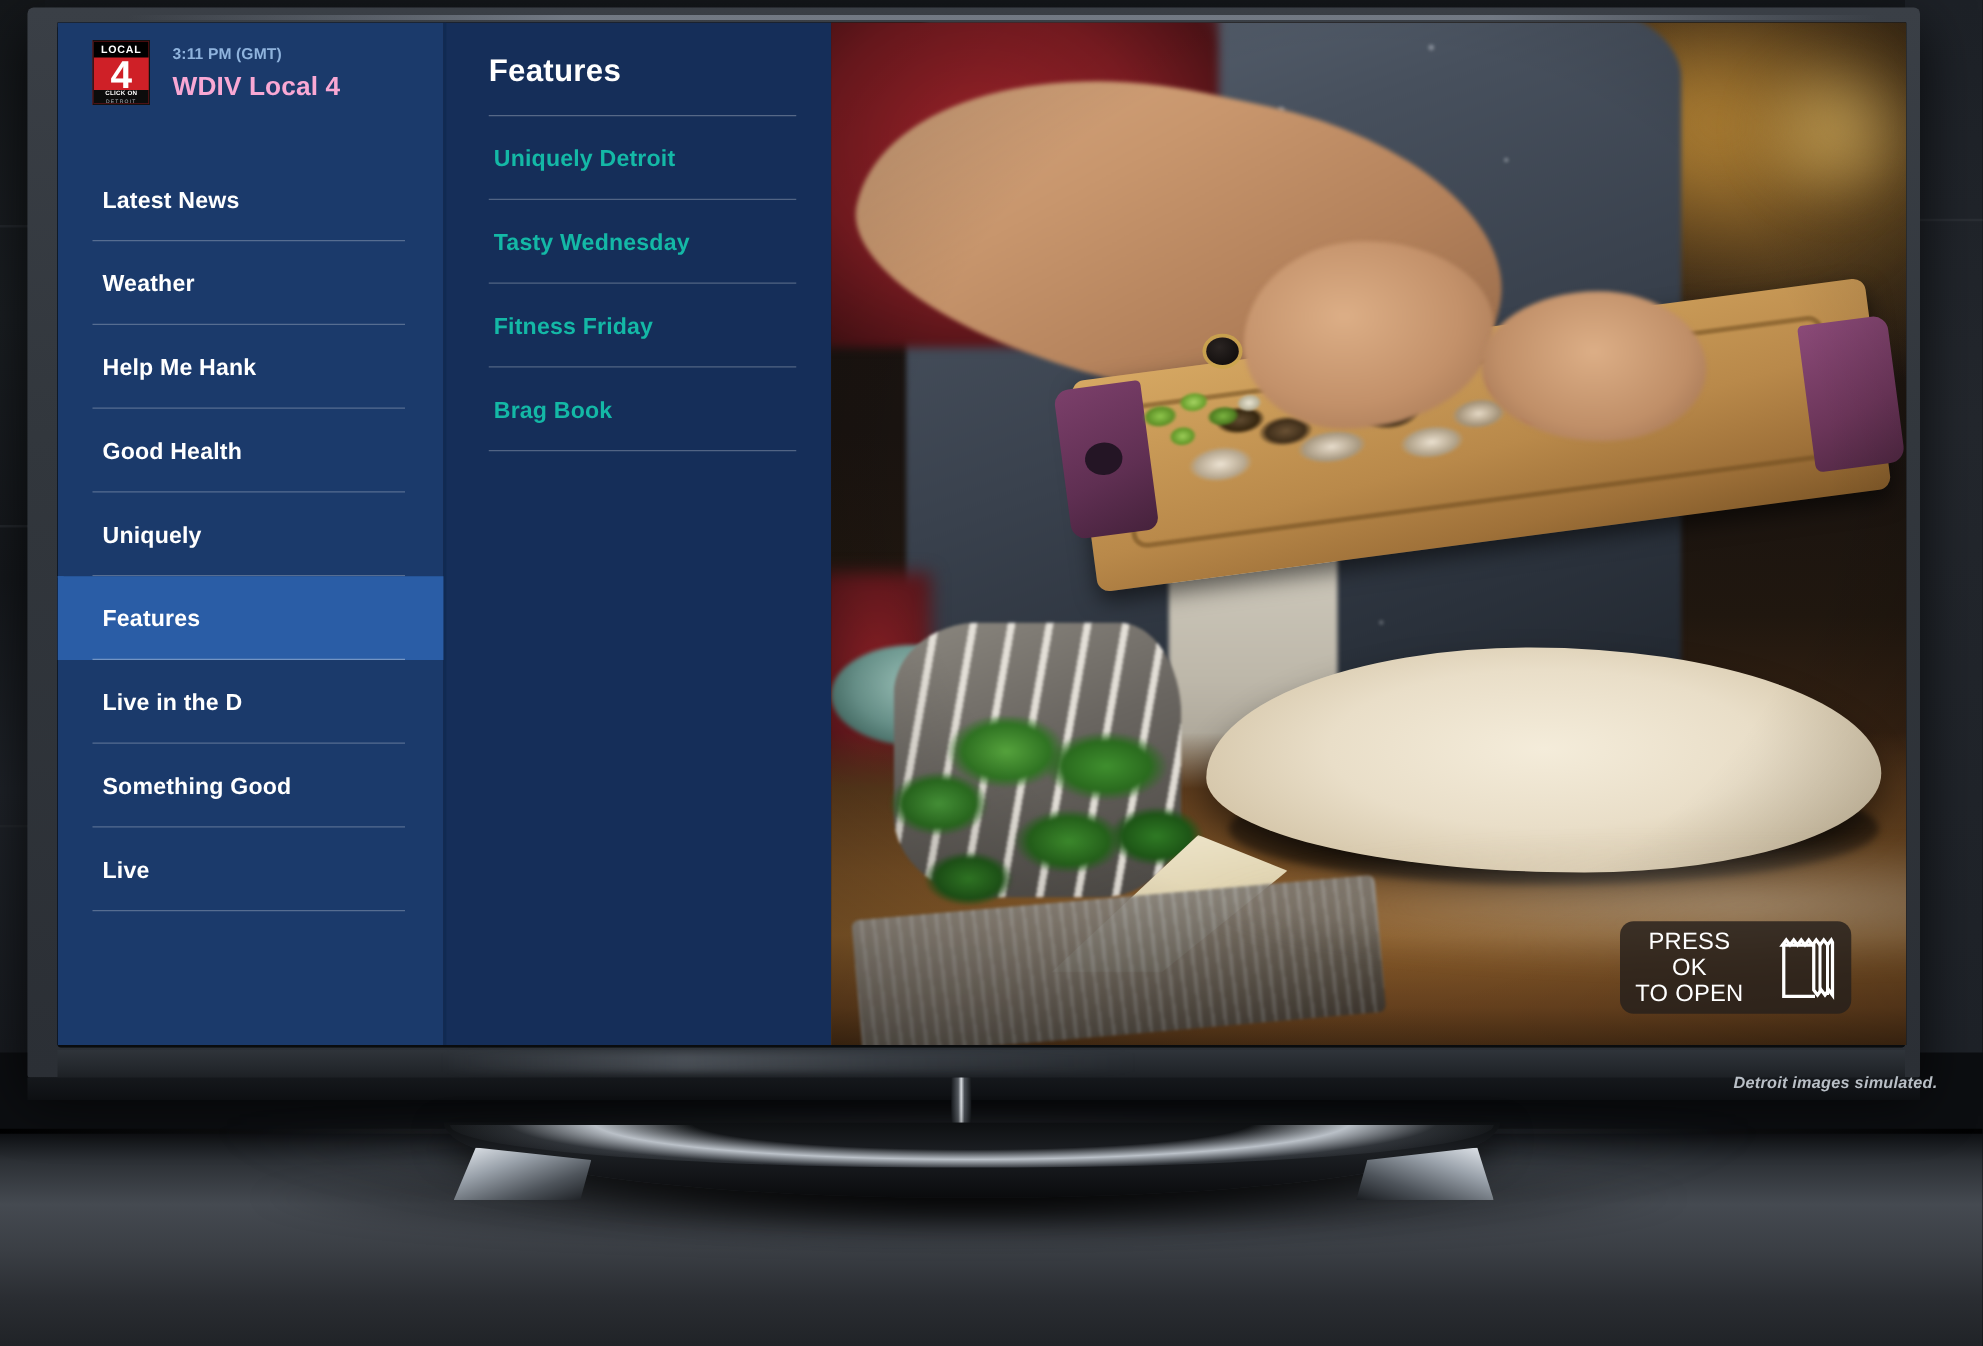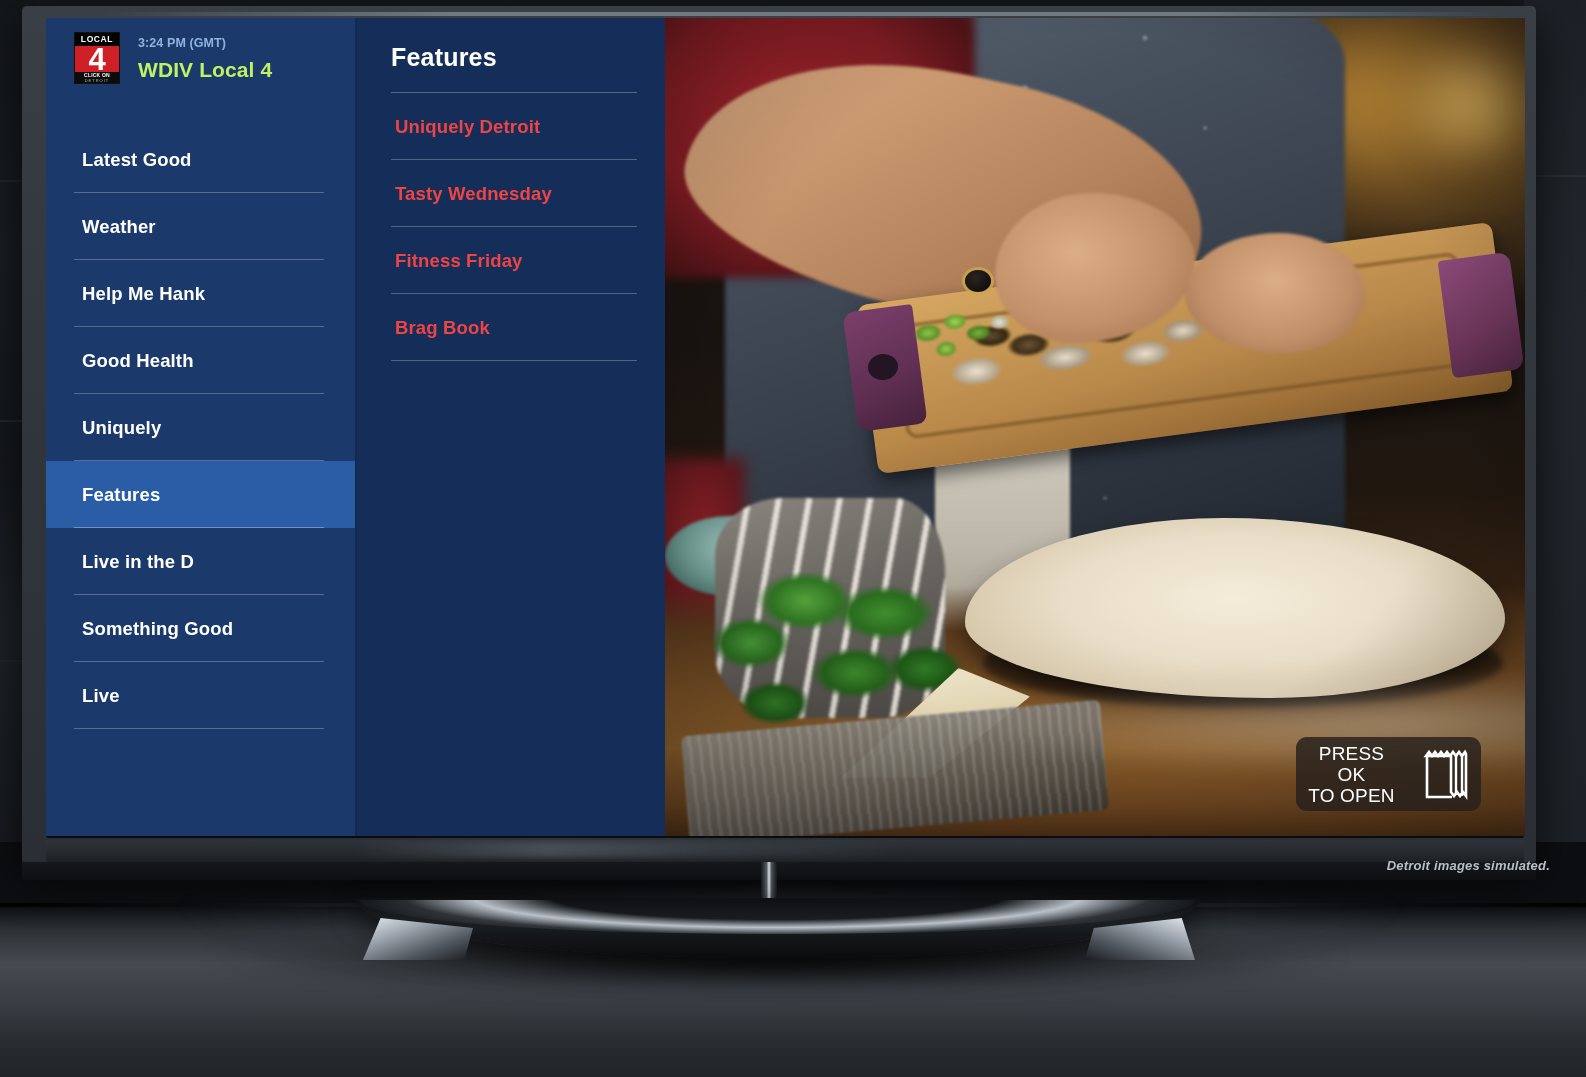--- a/index.html
+++ b/index.html
@@ -174,21 +174,21 @@
     position:absolute; left:0; bottom:0; width:100%; height:5px;
     color:#b6bcc4; font-size:4px; letter-spacing:1px;
     text-align:center; line-height:5px;
   }
   .brand-text { padding-left: 18px; padding-top: 4px; }
   .brand-time {
     color:#8fb3dd; font-size:12.5px; font-weight:bold; letter-spacing:0.1px;
     margin-bottom: 8px;
   }
   .brand-name {
-    color:#bef264; font-size:21px; font-weight:bold; letter-spacing:0.1px;text-align:right;
+    color:#f9a8d4; font-size:21px; font-weight:bold; letter-spacing:0.1px;text-align:right;
   }
 
   .menu { padding: 0 0 0 0; }
   .menu-row {
     position: relative;
     height: 67px;
     display: flex; align-items: center;
     padding-left: 36px;
     color: #ffffff;
     font-size: 18.5px;
@@ -220,21 +220,21 @@
     letter-spacing: 0.2px;
   }
   .sec-title-rule {
     margin: 20px 28px 0 34px; height:1px; background: rgba(255,255,255,0.28);
   }
   .sec-row {
     position: relative;
     height: 67px;
     display:flex; align-items:center;
     padding-left: 38px;
-    color:#ef4444; font-size:18.5px; font-weight:bold; letter-spacing:0.15px;
+    color:#14b8a6; font-size:18.5px; font-weight:bold; letter-spacing:0.15px;
   }
   .sec-row .rule {
     position:absolute; left:34px; right:28px; bottom:0; height:1px;
     background: rgba(255,255,255,0.26);
   }
 
   
   .video {
     flex: 1 1 auto; position: relative; overflow: hidden;
     background: #2a1a0e;
@@ -513,28 +513,28 @@
       <div class="brand">
         <div class="logo">
           <div class="logo-top">LOCAL</div>
           <div class="logo-num">4</div>
           <div class="logo-bot">
             <div class="logo-bot-a">CLICK ON</div>
             <div class="logo-bot-b">DETROIT</div>
           </div>
         </div>
         <div class="brand-text">
-          <div class="brand-time">3:24 PM (GMT)</div>
+          <div class="brand-time">3:11 PM (GMT)</div>
           <div class="brand-name">WDIV Local 4</div>
         </div>
       </div>
 
       <div class="menu" id="sidebar-menu">
           <div class="menu-row">
-            <span>Latest Good</span>
+            <span>Latest News</span>
             <div class="rule"></div>
           </div>
           <div class="menu-row">
             <span>Weather</span>
             <div class="rule"></div>
           </div>
           <div class="menu-row">
             <span>Help Me Hank</span>
             <div class="rule"></div>
           </div>

